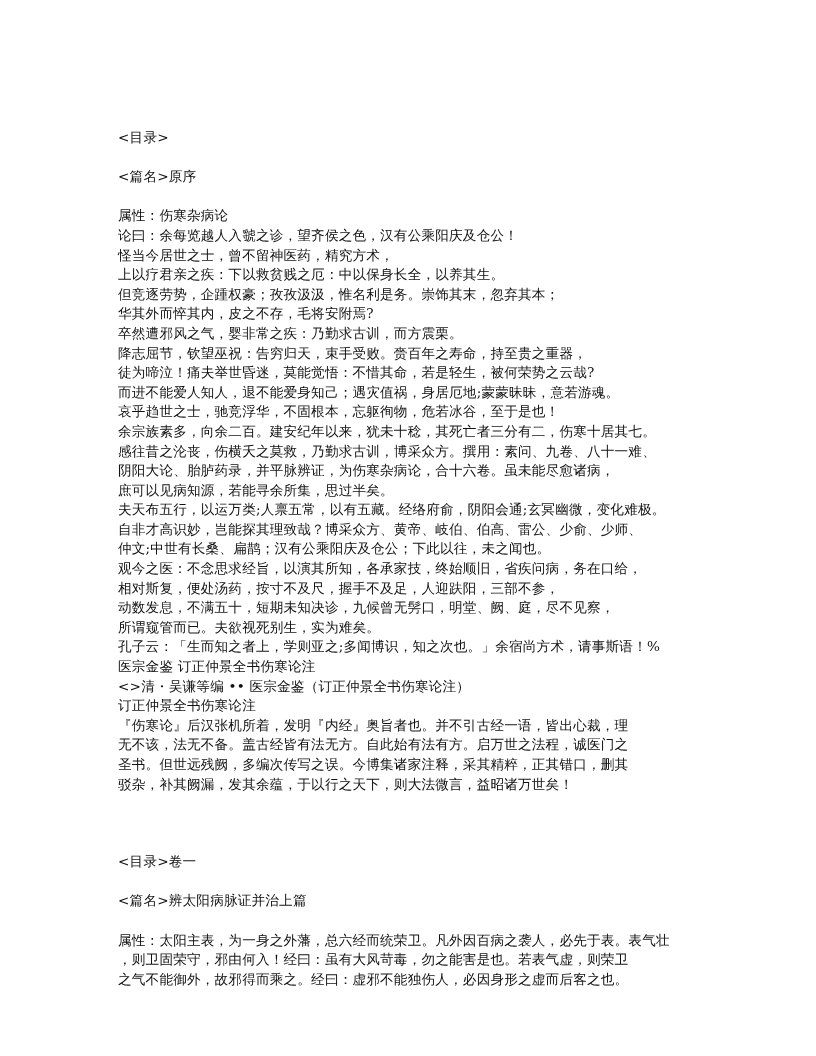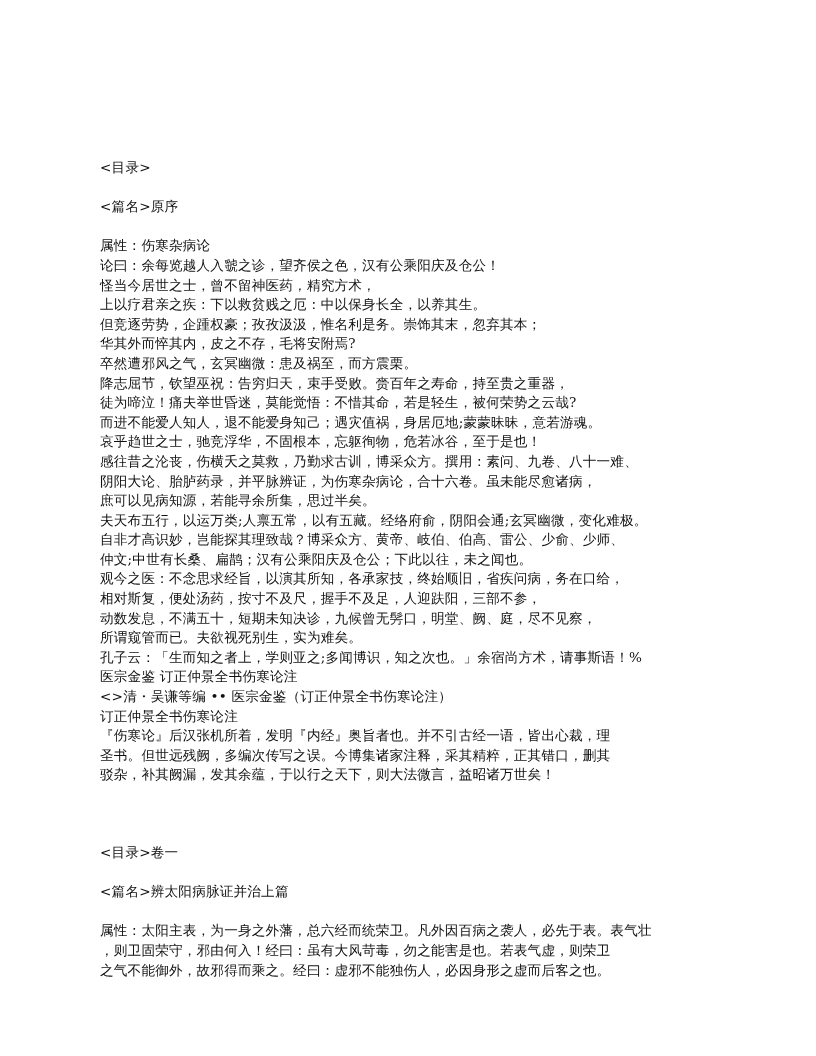--- a/index.html
+++ b/index.html
@@ -1,58 +1,60 @@
 <!DOCTYPE html>
 <html><head>
 <meta charset="utf-8">
 <style>
   html, body { margin: 0; padding: 0; background: #ffffff; }
   body { width: 816px; height: 1056px; position: relative; overflow: hidden;
          font-family: "DejaVu Serif", "Liberation Serif", serif; color: #111111; }
-  .page { position: absolute; left: 100px; top: 128px; width: 600px; margin-top: 30px; }
+  .page { position: absolute; left: 118px; top: 128px; width: 600px; }
   .line { font-size: 13.6px; line-height: 19.6px; height: 19.6px; white-space: nowrap; letter-spacing: 0.2px; }
   .blank { height: 19.6px; }
   .gap-big { height: 58px; }
 </style>
 </head>
 <body>
 
 <div class="page">
 
   <div class="line">&lt;目录&gt;</div>
   <div class="blank"></div>
   <div class="line">&lt;篇名&gt;原序</div>
   <div class="blank"></div>
   <div>
     <div class="line">属性：伤寒杂病论</div>
     <div class="line">论曰：余每览越人入虢之诊，望齐侯之色，汉有公乘阳庆及仓公！</div>
     <div class="line">怪当今居世之士，曾不留神医药，精究方术，</div>
     <div class="line">上以疗君亲之疾：下以救贫贱之厄：中以保身长全，以养其生。</div>
     <div class="line">但竞逐劳势，企踵权豪；孜孜汲汲，惟名利是务。崇饰其末，忽弃其本；</div>
     <div class="line">华其外而悴其内，皮之不存，毛将安附焉?</div>
-    <div class="line">卒然遭邪风之气，玄冥幽微：患及祸至，而方震栗。</div>
+    <div class="line">卒然遭邪风之气，婴非常之疾：乃勤求古训，而方震栗。</div>
     <div class="line">降志屈节，钦望巫祝：告穷归天，束手受败。赍百年之寿命，持至贵之重器，</div>
     <div class="line">徒为啼泣！痛夫举世昏迷，莫能觉悟：不惜其命，若是轻生，被何荣势之云哉?</div>
     <div class="line">而进不能爱人知人，退不能爱身知己；遇灾值祸，身居厄地;蒙蒙昧昧，意若游魂。</div>
     <div class="line">哀乎趋世之士，驰竞浮华，不固根本，忘躯徇物，危若冰谷，至于是也！</div>
+    <div class="line">余宗族素多，向余二百。建安纪年以来，犹未十稔，其死亡者三分有二，伤寒十居其七。</div>
     <div class="line">感往昔之沦丧，伤横夭之莫救，乃勤求古训，博采众方。撰用：素问、九卷、八十一难、</div>
     <div class="line">阴阳大论、胎胪药录，并平脉辨证，为伤寒杂病论，合十六卷。虽未能尽愈诸病，</div>
     <div class="line">庶可以见病知源，若能寻余所集，思过半矣。</div>
     <div class="line">夫天布五行，以运万类;人禀五常，以有五藏。经络府俞，阴阳会通;玄冥幽微，变化难极。</div>
     <div class="line">自非才高识妙，岂能探其理致哉？博采众方、黄帝、岐伯、伯高、雷公、少俞、少师、</div>
     <div class="line">仲文;中世有长桑、扁鹊；汉有公乘阳庆及仓公；下此以往，未之闻也。</div>
     <div class="line">观今之医：不念思求经旨，以演其所知，各承家技，终始顺旧，省疾问病，务在口给，</div>
     <div class="line">相对斯复，便处汤药，按寸不及尺，握手不及足，人迎趺阳，三部不参，</div>
     <div class="line">动数发息，不满五十，短期未知决诊，九候曾无髣口，明堂、阙、庭，尽不见察，</div>
     <div class="line">所谓窥管而已。夫欲视死别生，实为难矣。</div>
     <div class="line">孔子云：「生而知之者上，学则亚之;多闻博识，知之次也。」余宿尚方术，请事斯语！%</div>
     <div class="line">医宗金鉴 订正仲景全书伤寒论注</div>
     <div class="line">&lt;&gt;清・吴谦等编 •• 医宗金鉴（订正仲景全书伤寒论注）</div>
     <div class="line">订正仲景全书伤寒论注</div>
     <div class="line">『伤寒论』后汉张机所着，发明『内经』奥旨者也。并不引古经一语，皆出心裁，理</div>
+    <div class="line">无不该，法无不备。盖古经皆有法无方。自此始有法有方。启万世之法程，诚医门之</div>
     <div class="line">圣书。但世远残阙，多编次传写之误。今博集诸家注释，采其精粹，正其错口，删其</div>
     <div class="line">驳杂，补其阙漏，发其余蕴，于以行之天下，则大法微言，益昭诸万世矣！</div>
   </div>
 
   <div class="gap-big"></div>
 
   <div class="line">&lt;目录&gt;卷一</div>
   <div class="blank"></div>
   <div class="line">&lt;篇名&gt;辨太阳病脉证并治上篇</div>
   <div class="blank"></div>

